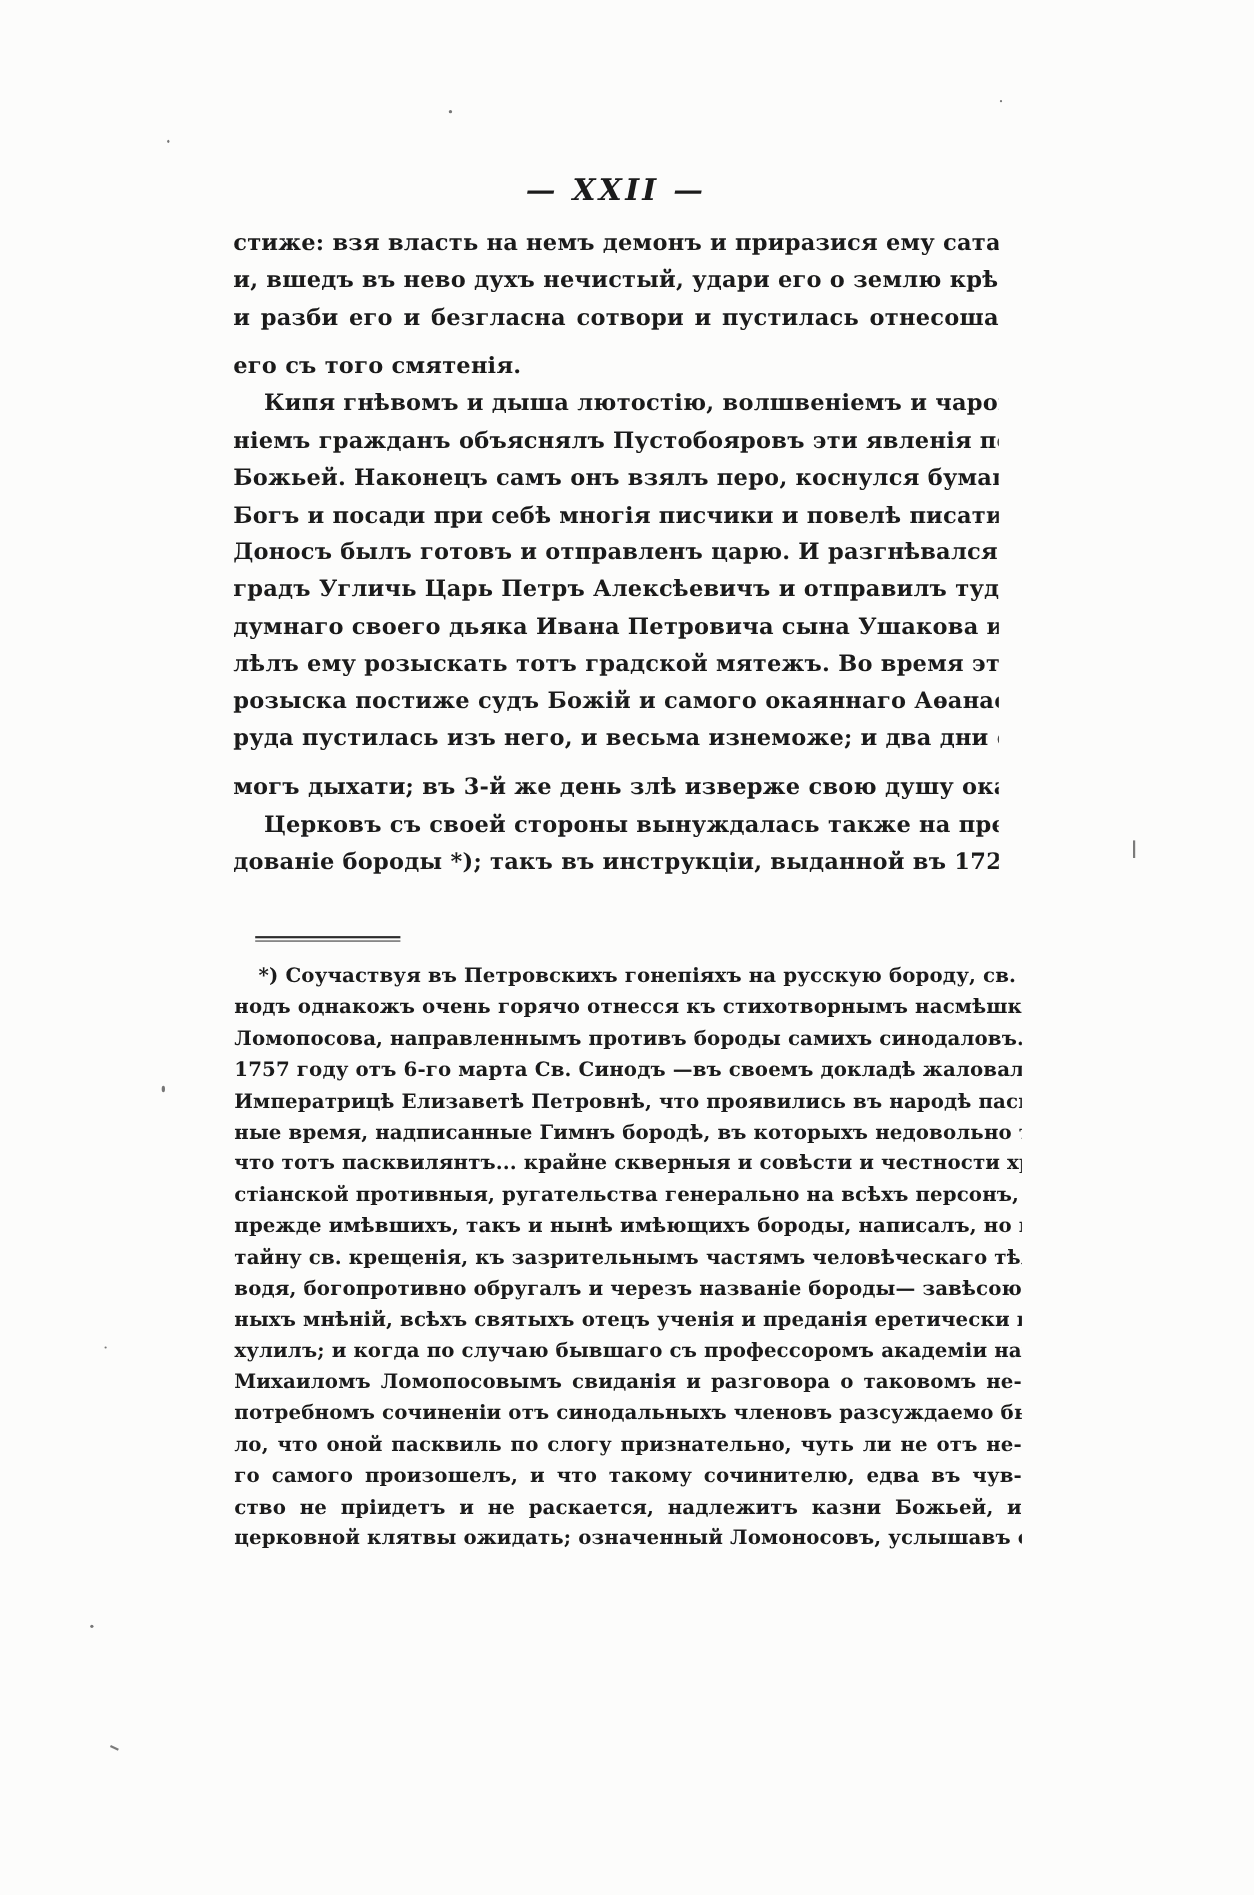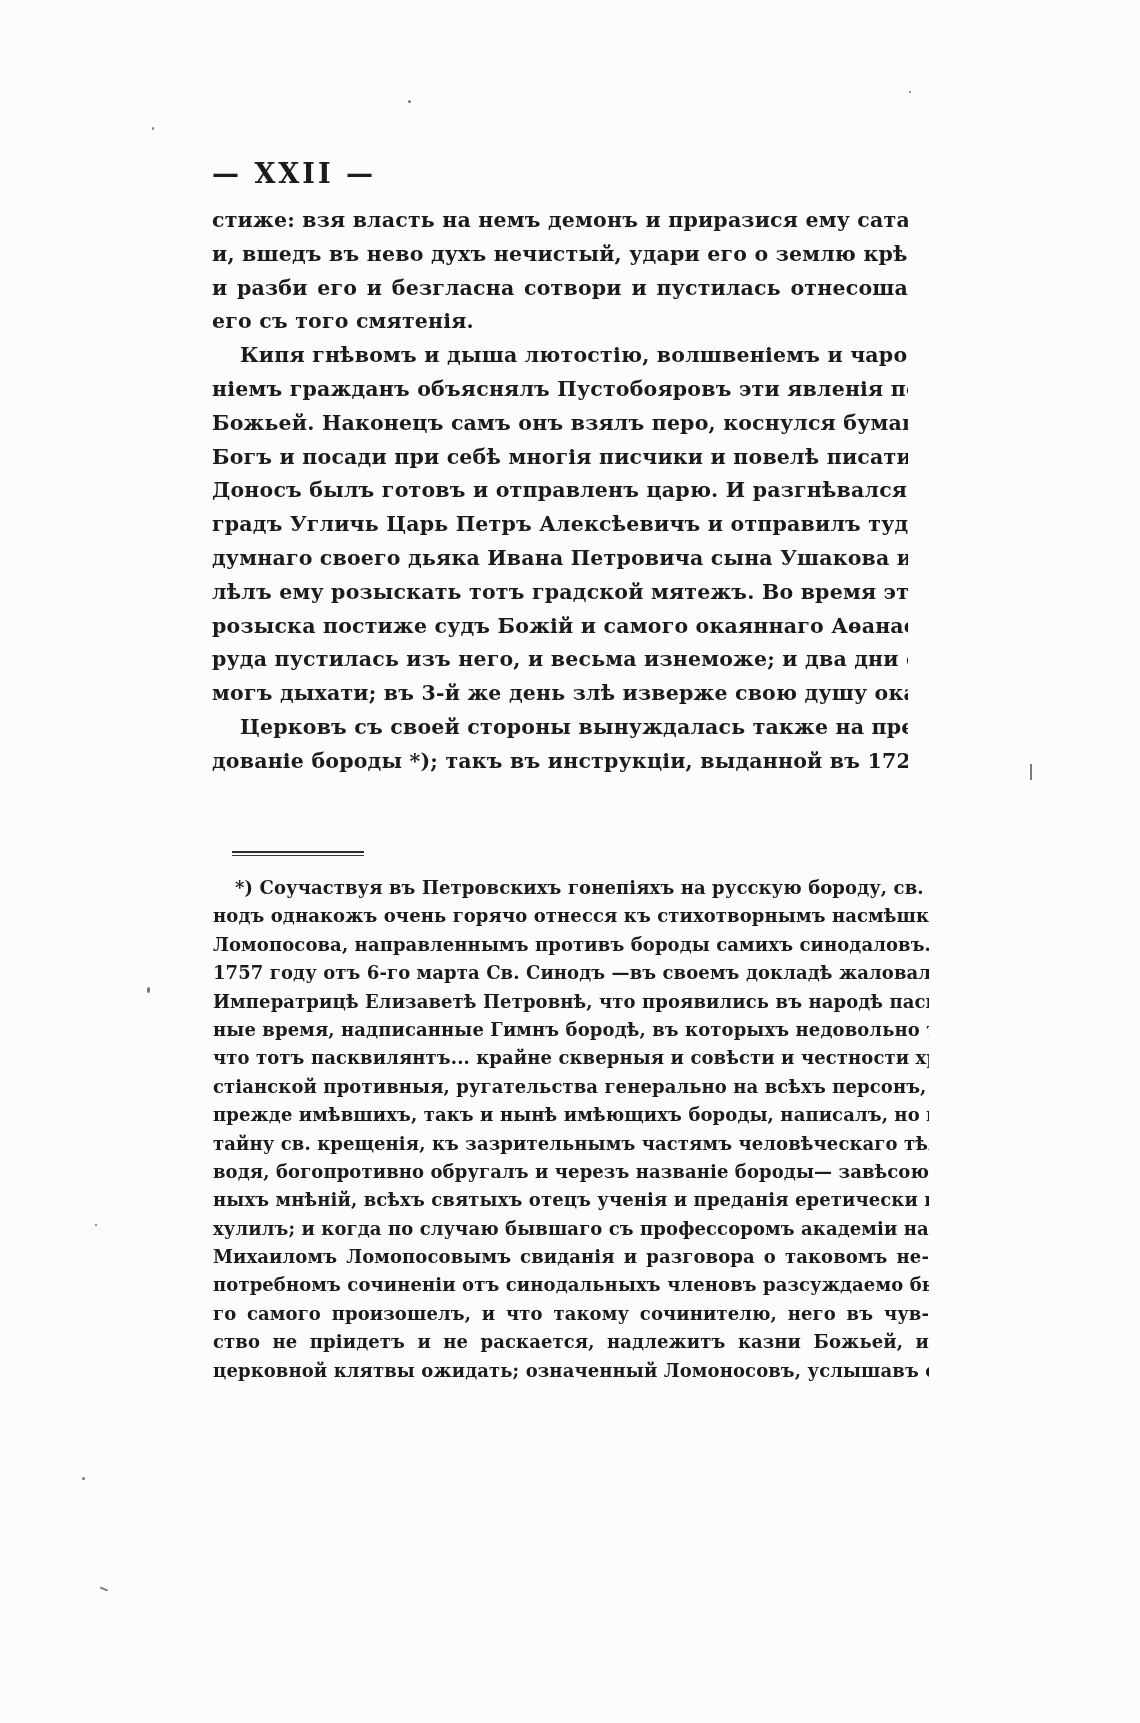--- a/index.html
+++ b/index.html
@@ -10,25 +10,26 @@
     color: #1b1b1b;
     position: relative;
     overflow: hidden;
   }
   .page {
     position: absolute; inset: 0;
   }
   .page-number {
     position: absolute;
     top: 158px; left: 212px; width: 696px;
-    text-align: left;
+    text-align: center;
     font-size: 27px;
     font-weight: bold;
     letter-spacing: 3px;
     white-space: nowrap;
+    font-style: italic;
   }
   .main-text {
     position: absolute;
     top: 204px; left: 212px; width: 696px;
     font-size: 20.5px;
     font-weight: bold;
     letter-spacing: 0.2px;
   }
   .main-text .tline {
     height: 33.8px; line-height: 33.8px;
@@ -49,21 +50,21 @@
   }
   .footnote .tline {
     height: 28.4px; line-height: 28.4px;
   }
   .tline {
     text-align: justify;
     text-align-last: justify;
     overflow: hidden;
     white-space: nowrap;
   }
-  .tline.last { text-align-last: left; }
+  .tline.last { text-align-last: left; margin-top: 11px; }
   .main-text .tline.indent { padding-left: 28px; }
   .footnote .tline.indent { padding-left: 22px; }
   .it { }
   .speck {
     position: absolute;
     background: #4a4a4a;
     border-radius: 50%;
     opacity: 0.75;
   }
   .tickmark {
@@ -110,21 +111,22 @@
       <div class="tline"><span>ные время, надписанные </span><span class="it">Гимнъ бородѣ</span><span>, въ которыхъ недовольно того,</span></div>
       <div class="tline"><span>что тотъ пасквилянтъ... крайне скверныя и совѣсти и честности хри-</span></div>
       <div class="tline"><span>стіанской противныя, ругательства генерально на всѣхъ персонъ, какъ</span></div>
       <div class="tline"><span>прежде имѣвшихъ, такъ и нынѣ имѣющихъ бороды, написалъ, но и</span></div>
       <div class="tline"><span>тайну св. крещенія, къ зазрительнымъ частямъ человѣческаго тѣла на-</span></div>
       <div class="tline"><span>водя, богопротивно обругалъ и черезъ названіе бороды— завѣсою лож-</span></div>
       <div class="tline"><span>ныхъ мнѣній, всѣхъ святыхъ отецъ ученія и преданія еретически по-</span></div>
       <div class="tline"><span>хулилъ; и когда по случаю бывшаго съ профессоромъ академіи наукъ</span></div>
       <div class="tline"><span>Михаиломъ Ломопосовымъ свиданія и разговора о таковомъ не-</span></div>
       <div class="tline"><span>потребномъ сочиненіи отъ синодальныхъ членовъ разсуждаемо бы-</span></div>
-      <div class="tline"><span>го самого произошелъ, и что такому сочинителю, него въ чув-</span></div>
+      <div class="tline"><span>ло, что оной пасквиль по слогу признательно, чуть ли не отъ не-</span></div>
+      <div class="tline"><span>го самого произошелъ, и что такому сочинителю, едва въ чув-</span></div>
       <div class="tline"><span>ство не пріидетъ и не раскается, надлежитъ казни Божьей, и</span></div>
       <div class="tline"><span>церковной клятвы ожидать; означенный Ломоносовъ, услышавъ сіе</span></div>
     </div>
 
   <div class="speck" style="left:408px; top:100px; width:3px; height:3px;"></div>
   <div class="speck" style="left:152px; top:127px; width:2px; height:3px;"></div>
   <div class="speck" style="left:909px; top:91px; width:2px; height:2px;"></div>
   <div class="tickmark" style="left:1030px; top:764px; width:2px; height:16px;"></div>
   <div class="speck" style="left:147px; top:987px; width:3px; height:6px;"></div>
   <div class="speck" style="left:95px; top:1224px; width:2px; height:2px;"></div>

